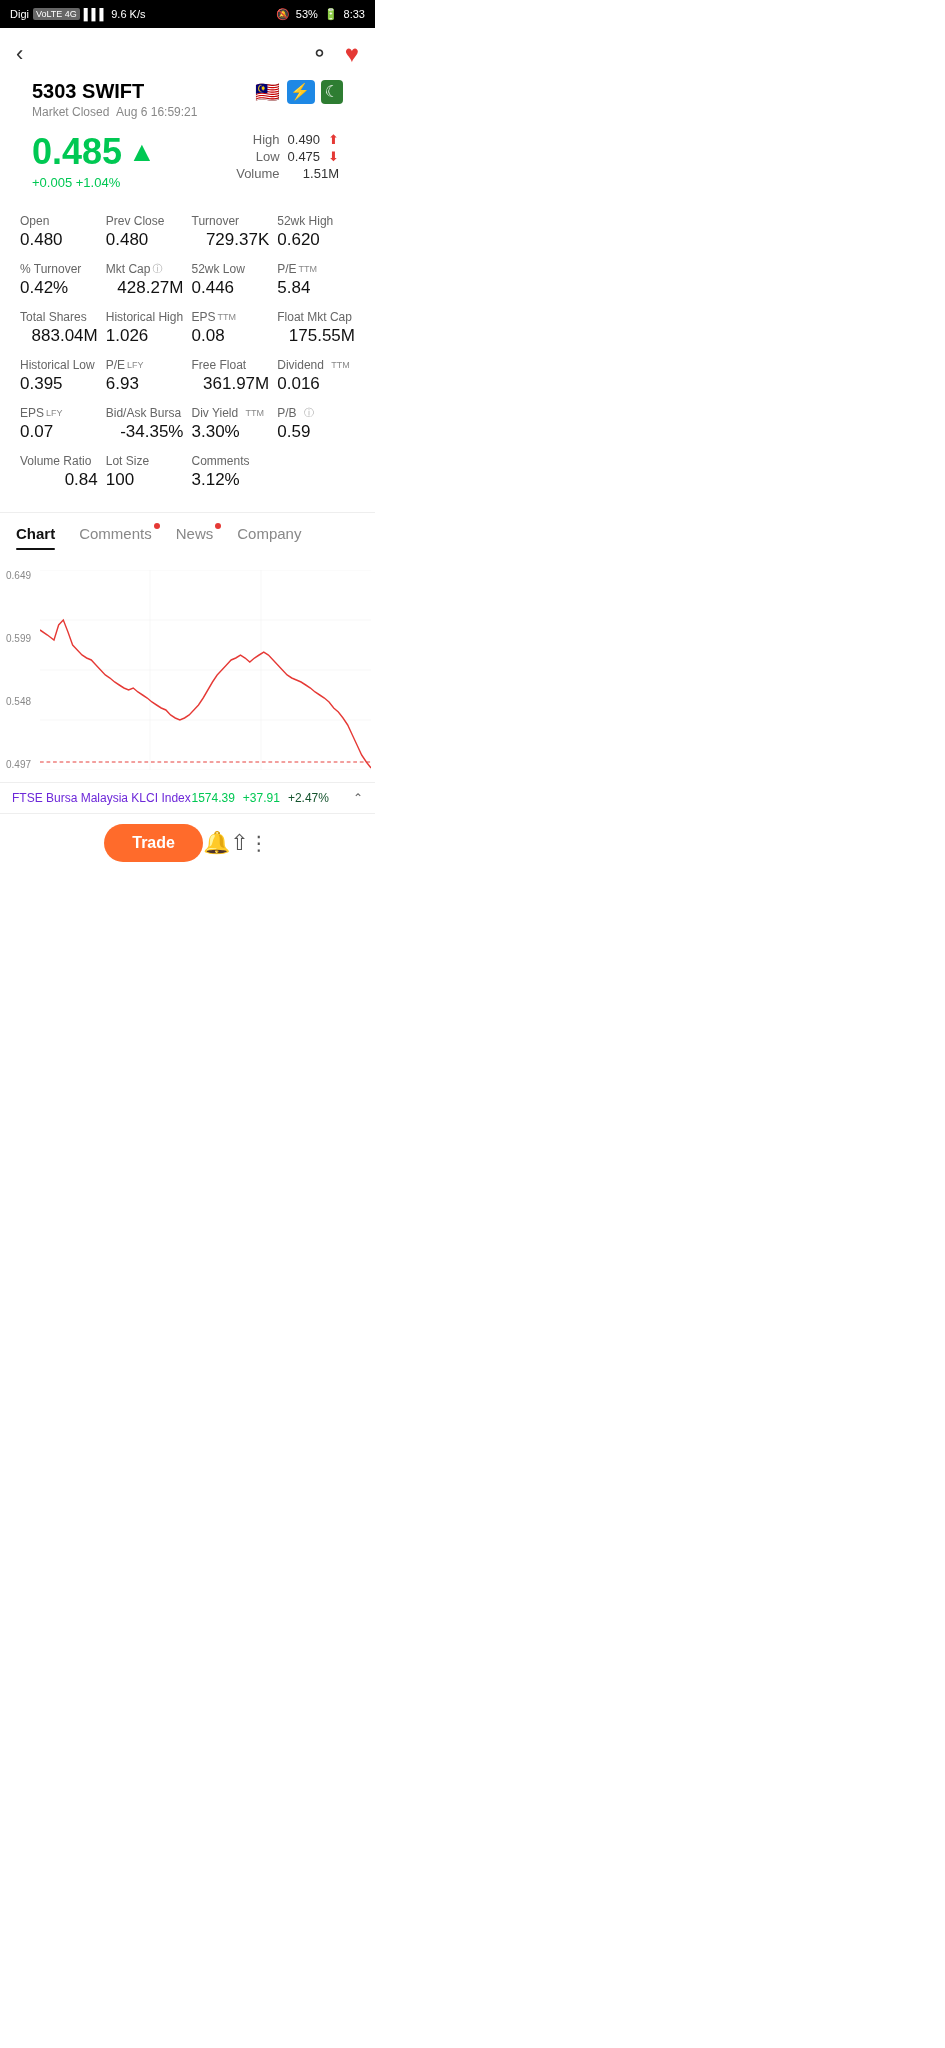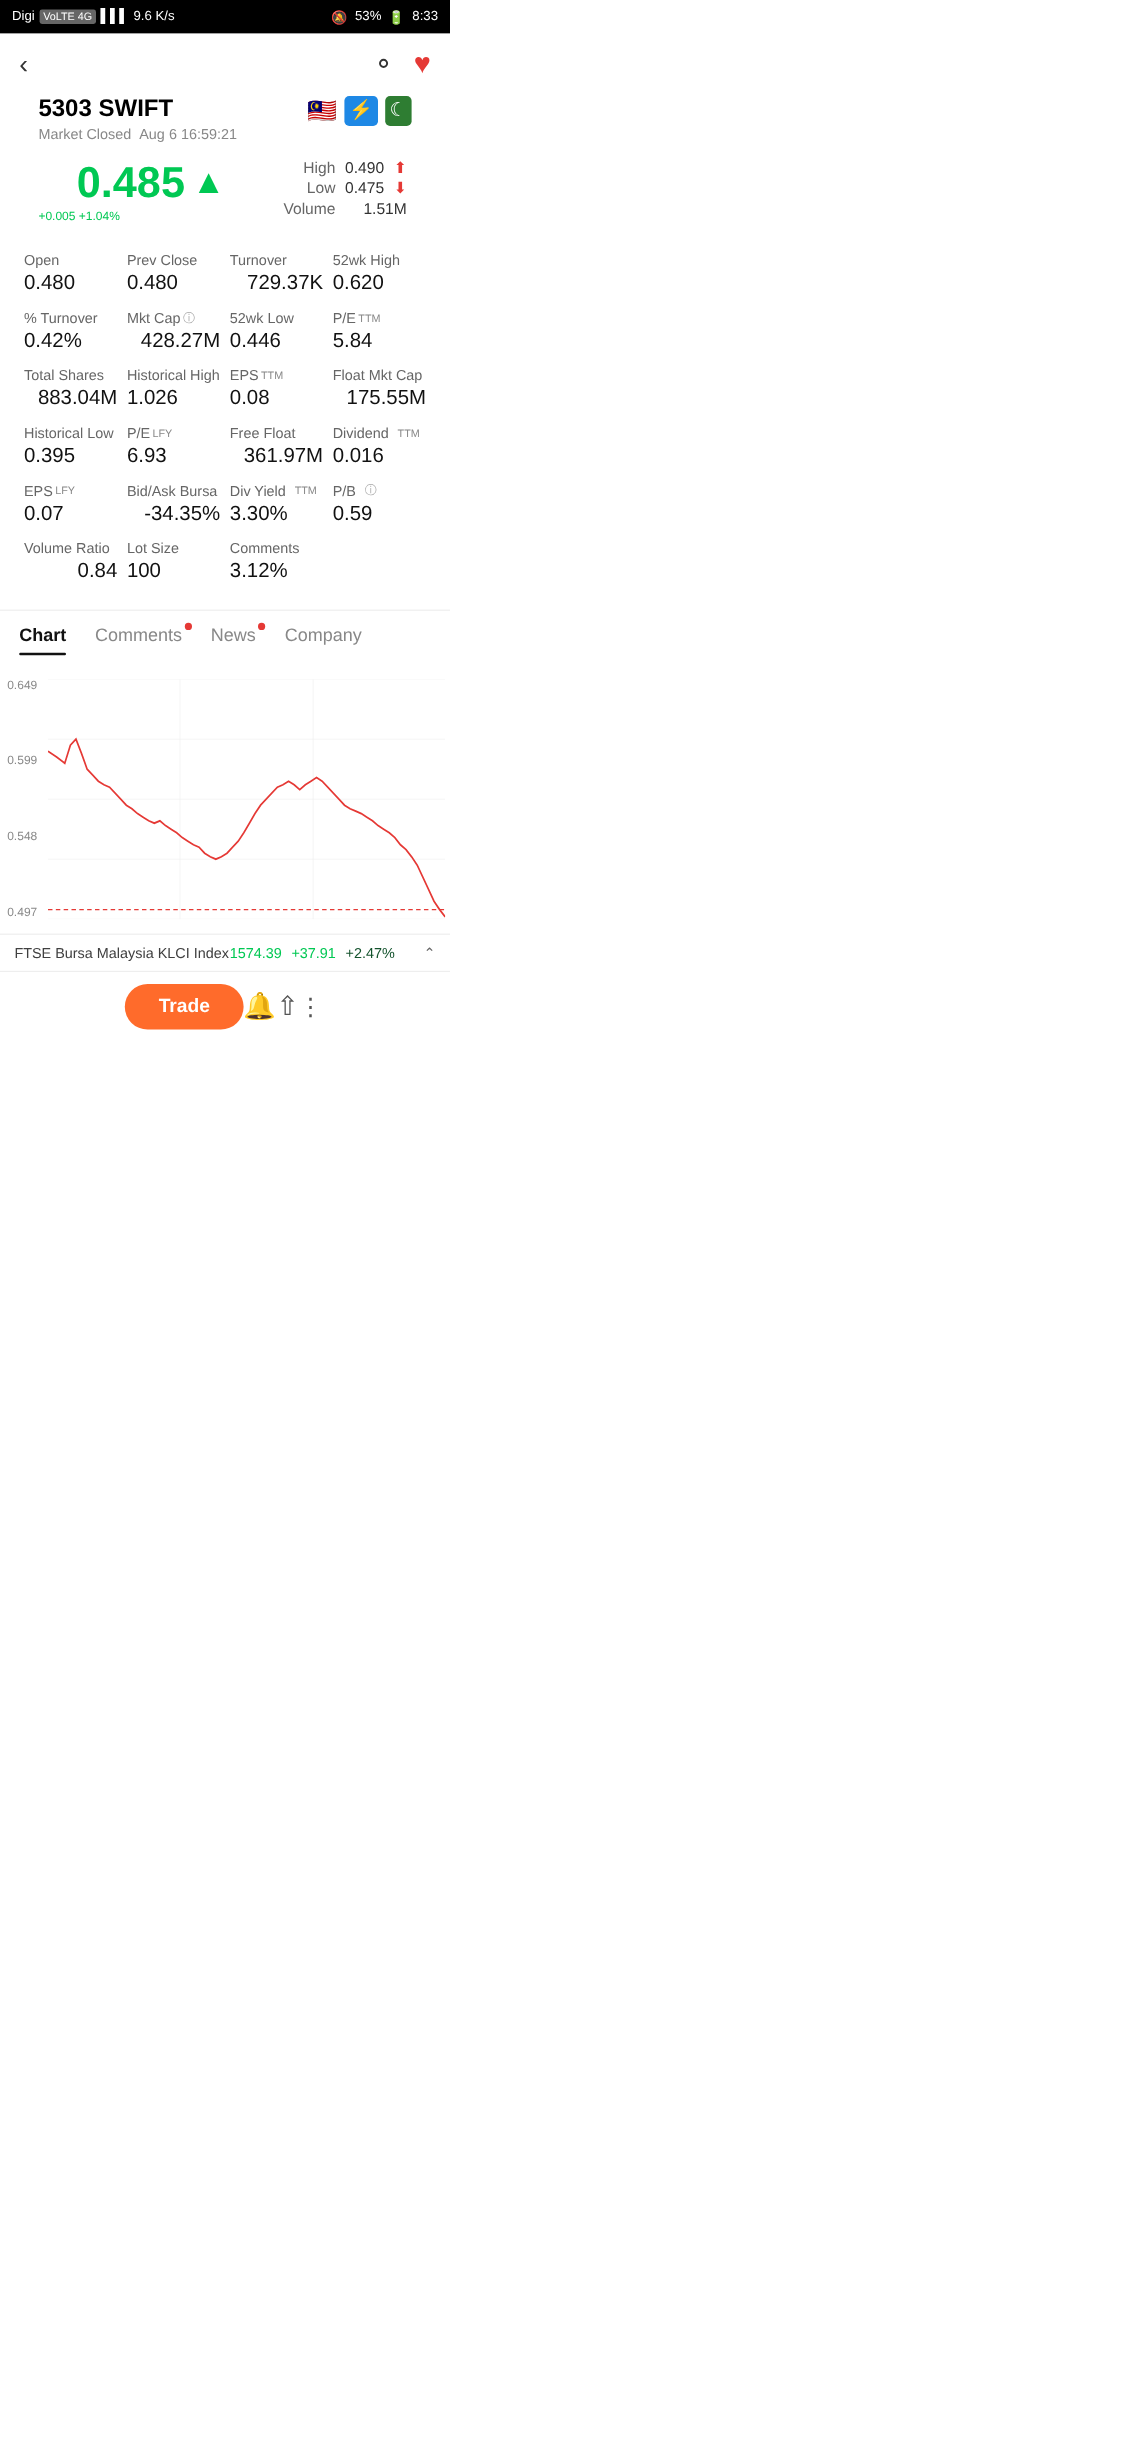--- a/index.html
+++ b/index.html
@@ -59,28 +59,27 @@
       align-items: flex-start;
     }
     .price-left {}
     .current-price {
       font-size: 36px;
       font-weight: 700;
       color: #00c853;
       display: flex;
       align-items: center;
       gap: 6px;
-      margin-left: 32px;
     }
     .price-arrow {
       color: #00c853;
       font-size: 28px;
     }
     .price-change {
-      font-size: 10px;
+      font-size: 13px;
       color: #00c853;
       margin-top: 2px;
     }
 
     .price-right {
       text-align: right;
       font-size: 13px;
     }
     .price-right-table { border-collapse: collapse; }
     .price-right-table td { padding: 1px 4px; font-size: 13px; color: #333; }
@@ -183,21 +182,21 @@
 
     
     .index-bar {
       display: flex;
       align-items: center;
       justify-content: space-between;
       padding: 8px 12px;
       border-top: 1px solid #eee;
       font-size: 12px;
     }
-    .index-name { color: #404040; flex: 1; }
+    .index-name { color: #6d28d9; flex: 1; }
     .index-value { color: #00c853; margin-right: 8px; }
     .index-change { color: #00c853; margin-right: 8px; }
     .index-pct { color: #14532d; margin-right: 24px; }
     .index-arrow { color: #666; }
 
     
     .bottom-nav {
       display: flex;
       align-items: center;
       justify-content: center;

